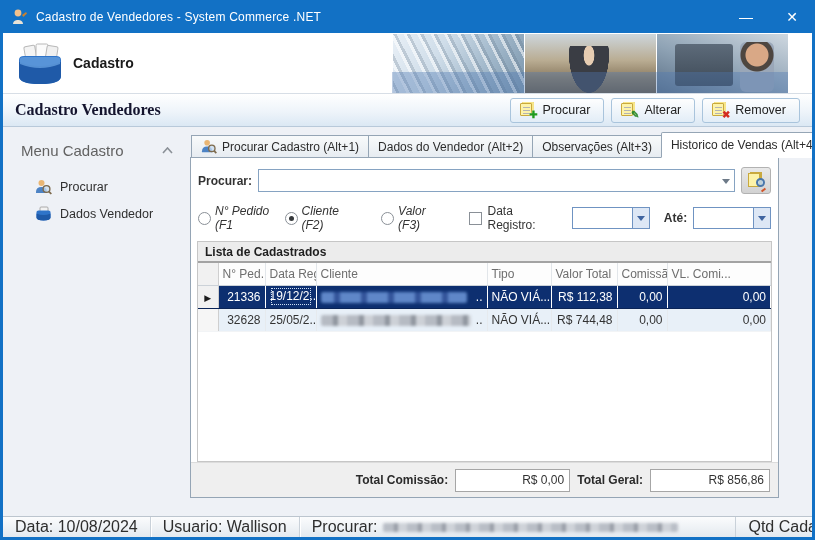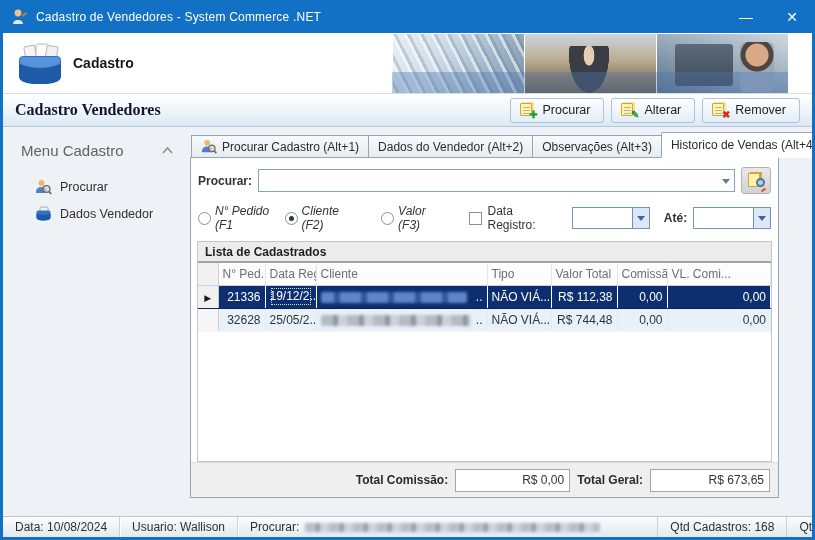--- a/index.html
+++ b/index.html
@@ -150,21 +150,21 @@
   
   .totals { flex:0 0 auto; height:35px; background:#efefef; border-top:1px solid #dcdcdc;
             display:flex; align-items:center; justify-content:flex-end; gap:7px; padding:0 8px; }
   .totals .tlbl { font-weight:bold; color:#2b2b2b; }
   .totals .tbox { height:23px; background:#fff; border:1px solid #a6a6a6; display:flex;
                   align-items:center; justify-content:flex-end; padding:0 5px; }
   .tbox.b1 { width:115px; } .tbox.b2 { width:120px; }
 
   
   .statusbar { flex:0 0 auto; height:21px; background:linear-gradient(180deg,#fbfcfd,#e3e9ef);
-               border-top:1px solid #bcc5ce; display:flex; align-items:center; font-size:12px; color:#2e2e2e; }
+               border-top:1px solid #bcc5ce; display:flex; align-items:center; font-size:16px; color:#2e2e2e; }
   .sb-seg { padding:0 12px; height:100%; display:flex; align-items:center; gap:6px;
             border-right:1px solid #c9d1d9; box-shadow:1px 0 0 #fff; white-space:nowrap; }
   .sb-fill { flex:1; border-right:none; box-shadow:none; }
   .sb-right { border-left:1px solid #c9d1d9; border-right:none;margin-left:45px; }
   .sb-right2 { border-left:1px solid #c9d1d9; border-right:none; }
   .emp-blur { width:295px; height:9px; border-radius:2px; filter:blur(1.5px);
       background:repeating-linear-gradient(90deg,#b9bec6 0 11px,#989da6 11px 15px,#cfd3d9 15px 24px); }
 </style>
 </head>
 <body>
@@ -374,21 +374,21 @@
               </tr>
             </tbody>
               </table>
           </div>
         </div>
 
         <div class="totals">
           <span class="tlbl">Total Comissão:</span>
           <div class="tbox b1">R$ 0,00</div>
           <span class="tlbl">Total Geral:</span>
-          <div class="tbox b2">R$ 673,65</div>
+          <div class="tbox b2">R$ 856,86</div>
         </div>
 
       </div>
     </div>
   </div>
 
   <div class="statusbar">
     <div class="sb-seg">Data: 10/08/2024</div>
     <div class="sb-seg">Usuario: Wallison</div>
     <div class="sb-seg sb-fill">

